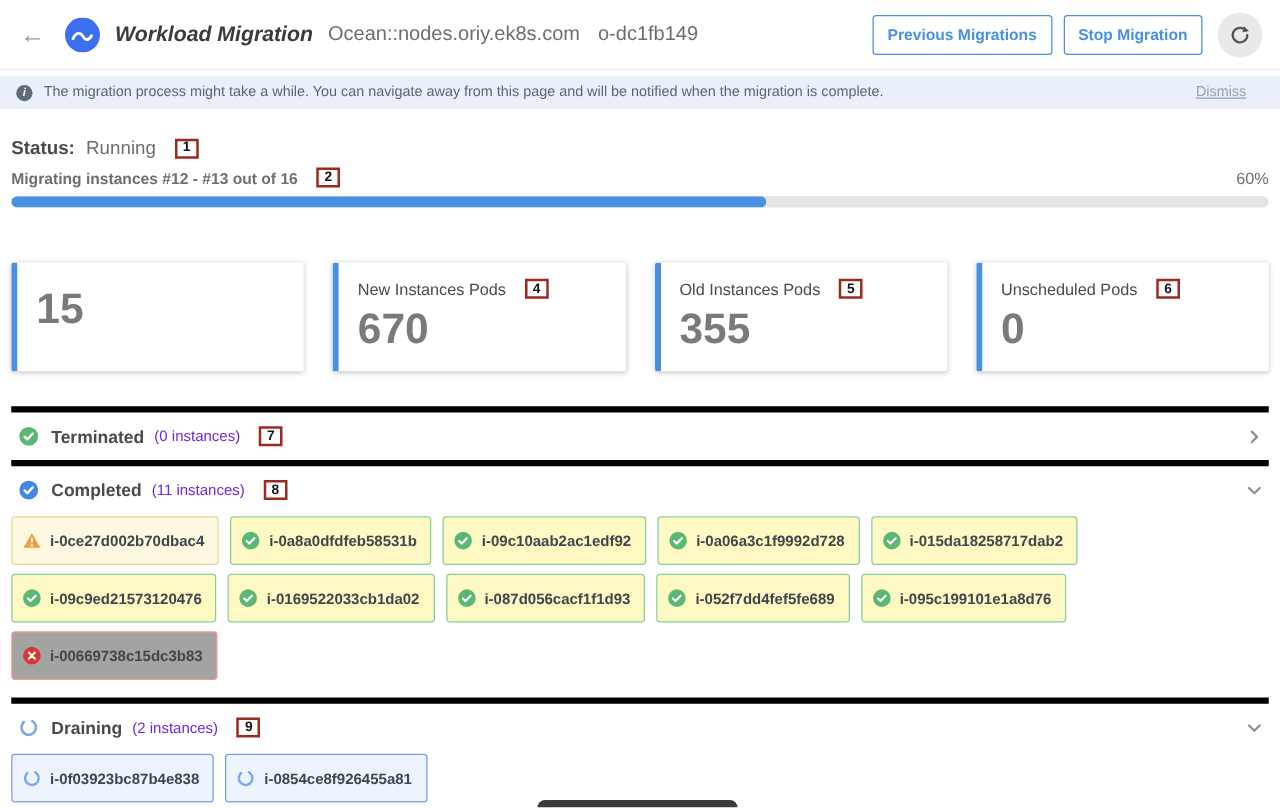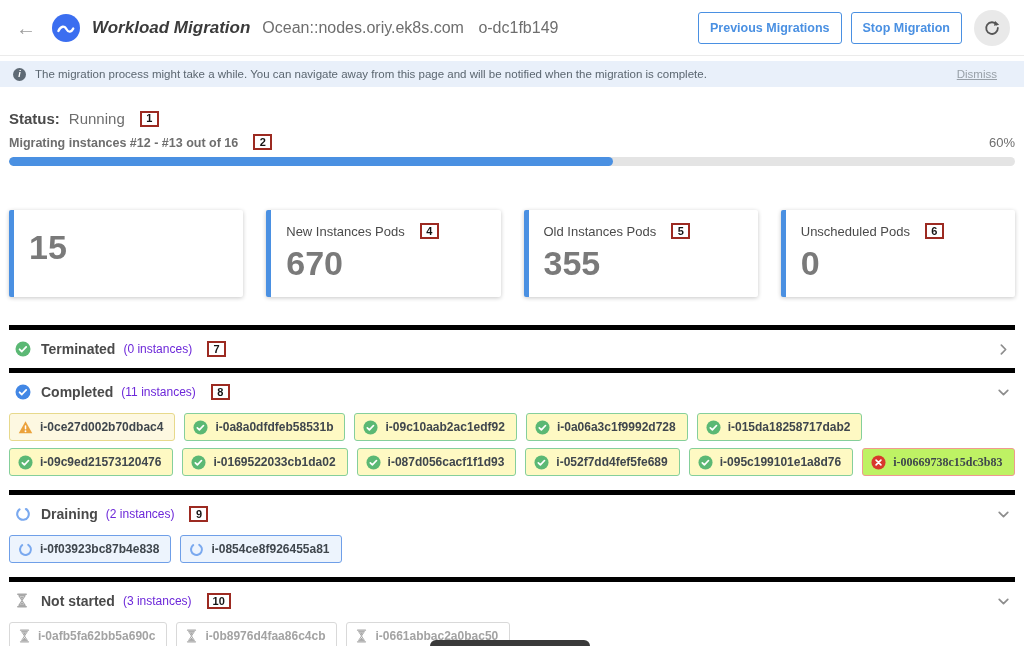--- a/index.html
+++ b/index.html
@@ -54,26 +54,26 @@
 
   
   .sections { margin-top:28px; }
   .section { border-top:5px solid #000000; }
   .section-head { display:flex; align-items:center; padding:11px 0; cursor:pointer; }
   .section-head .s-ic { width:16px; height:16px; margin-left:6px; display:flex; }
   .s-name { font-size:14px; font-weight:bold; color:#4a4a4a; margin-left:10px; }
   .s-count { font-size:12px; color:#6d28d9; margin-left:8px; }
   .chev { margin-left:auto; margin-right:4px; display:flex; }
   .chips { display:flex; flex-wrap:wrap; gap:7px 9px; padding:2px 0 14px; }
-  .chip { display:inline-flex; align-items:center; gap:7px; height:28px; padding:0 11px 0 8px;
+  .chip { display:inline-flex; align-items:center; gap:7px; height:39px; padding:0 11px 0 8px;
     border-radius:3px; border:1px solid; font-size:12px; font-weight:600; color:#3f464d; background:#fff; }
   .chip svg { flex:0 0 auto; }
   .chip.success  { background:#fef9c3; border-color:#85cf9b; }
   .chip.warning  { background:#fdf8e1; border-color:#e7d98c; }
-  .chip.error    { background:#bef264; border-color:#ef9a8f;font-family:Liberation Serif, serif; }
+  .chip.error    { background:#a3a3a3; border-color:#ef9a8f; }
   .chip.draining { background:#edf4fd; border-color:#6f9fe8; }
   .chip.pending  { background:#fff; border-color:#d9d9d9; color:#a3a3a3; }
 
   .bottom-notch { position:absolute; left:430px; bottom:0; width:160px; height:6px; background:#3a3a3a;
     border-radius:8px 8px 0 0; }
 </style>
 </head>
 <body>
 
 <div class="topbar">

